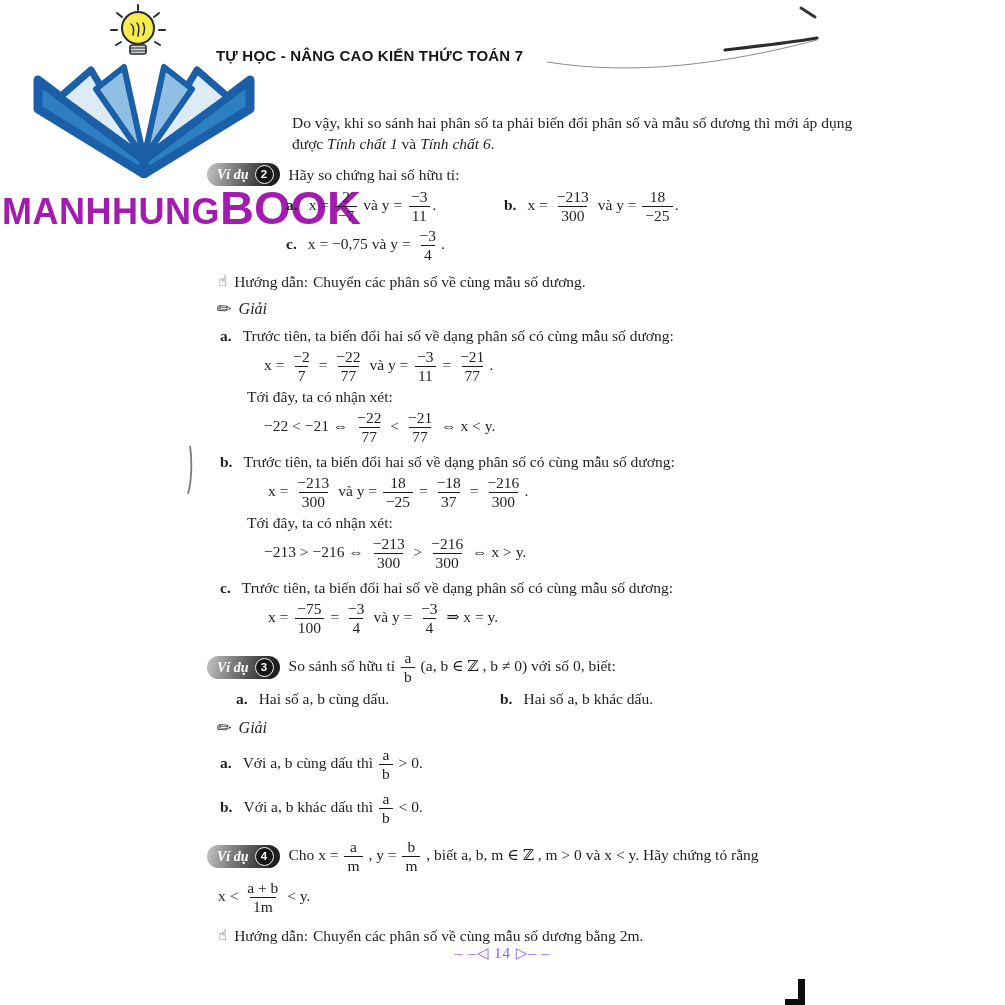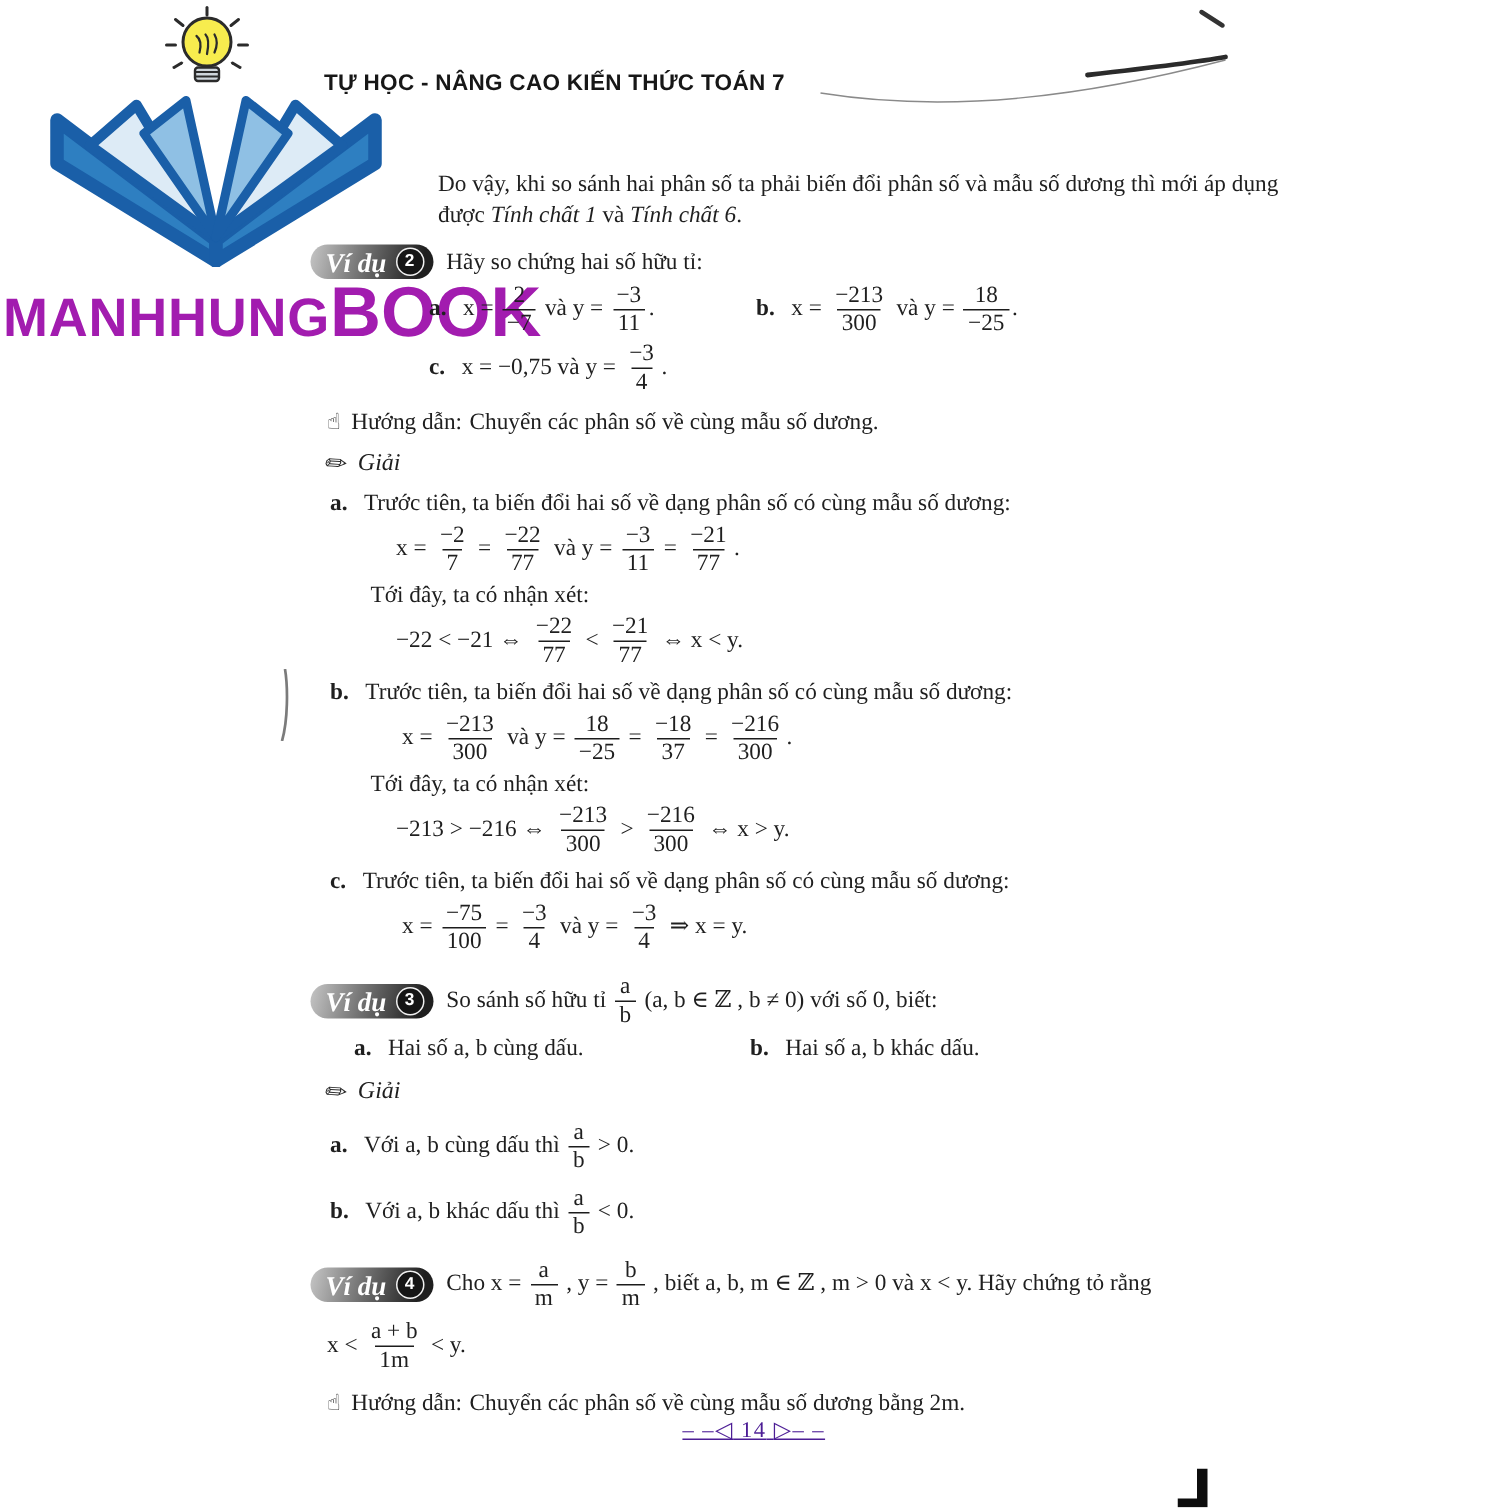--- a/index.html
+++ b/index.html
@@ -24,21 +24,21 @@
   .corner-mark{position:absolute;left:785px;top:979px;z-index:1;}
 
   
   .content{position:absolute;left:218px;top:112px;width:714px;z-index:2;font-size:15.5px;line-height:21px;}
   .intro{margin:0 0 0 74px;width:562px;}
   .ex-row{display:flex;align-items:center;gap:9px;margin:9px 0 0 -11px;}
   .ex-title{font-size:15.5px;}
   .vd-badge{display:inline-flex;align-items:center;gap:6px;flex:0 0 auto;
     background:linear-gradient(105deg,#c6c6c6,#7a7a7a 38%,#1f1f1f 88%);
     border-radius:12px;height:23px;padding:0 6px 0 10px;box-sizing:border-box;}
-  .vd-label{color:#fff;font-style:italic;font-weight:bold;font-size:18px;line-height:1;}
+  .vd-label{color:#fff;font-style:italic;font-weight:bold;font-size:14px;line-height:1;}
   .vd-num{width:17px;height:17px;border:1.6px solid #f1f1f1;border-radius:50%;background:#161616;color:#fff;
     display:inline-flex;align-items:center;justify-content:center;
     font-family:"Liberation Sans",sans-serif;font-weight:bold;font-size:11.5px;line-height:1;}
 
   .math{font-size:15.5px;}
   .math b{margin-right:11px;}
   .frac{display:inline-flex;flex-direction:column;align-items:center;vertical-align:middle;margin:0 2px;line-height:1;}
   .frac .num{padding:0 3px 1px;line-height:16px;}
   .frac .den{border-top:1.4px solid #1c1c1c;padding:1px 3px 0;line-height:16px;}
 
@@ -58,21 +58,21 @@
 
   .sol-intro{margin:6px 0 0 2px;}
   .f-line{margin:3px 0 0 46px;}
   .f-line-b{margin:3px 0 0 50px;}
   .note-line{margin:2px 0 0 29px;}
   .sol3{margin:9px 0 0 2px;}
   .f-ex4{margin:6px 0 0 0;}
 
   
   .footer{position:absolute;left:0;right:0;top:944px;text-align:center;z-index:2;
-          font-size:15px;color:#4c1d95;letter-spacing:1px;text-decoration:underline;}
+          font-size:15px;color:#8b5cf6;letter-spacing:1px;}
 </style>
 </head>
 <body>
 
 <div class="page">
 
   <div class="logo">
     <svg class="bulb" width="70" height="62" viewBox="0 0 70 62">
       <g stroke="#2b2b2b" fill="none" stroke-width="2" stroke-linecap="round">
         <circle cx="35" cy="24" r="16" fill="#f7ec4e"></circle>

